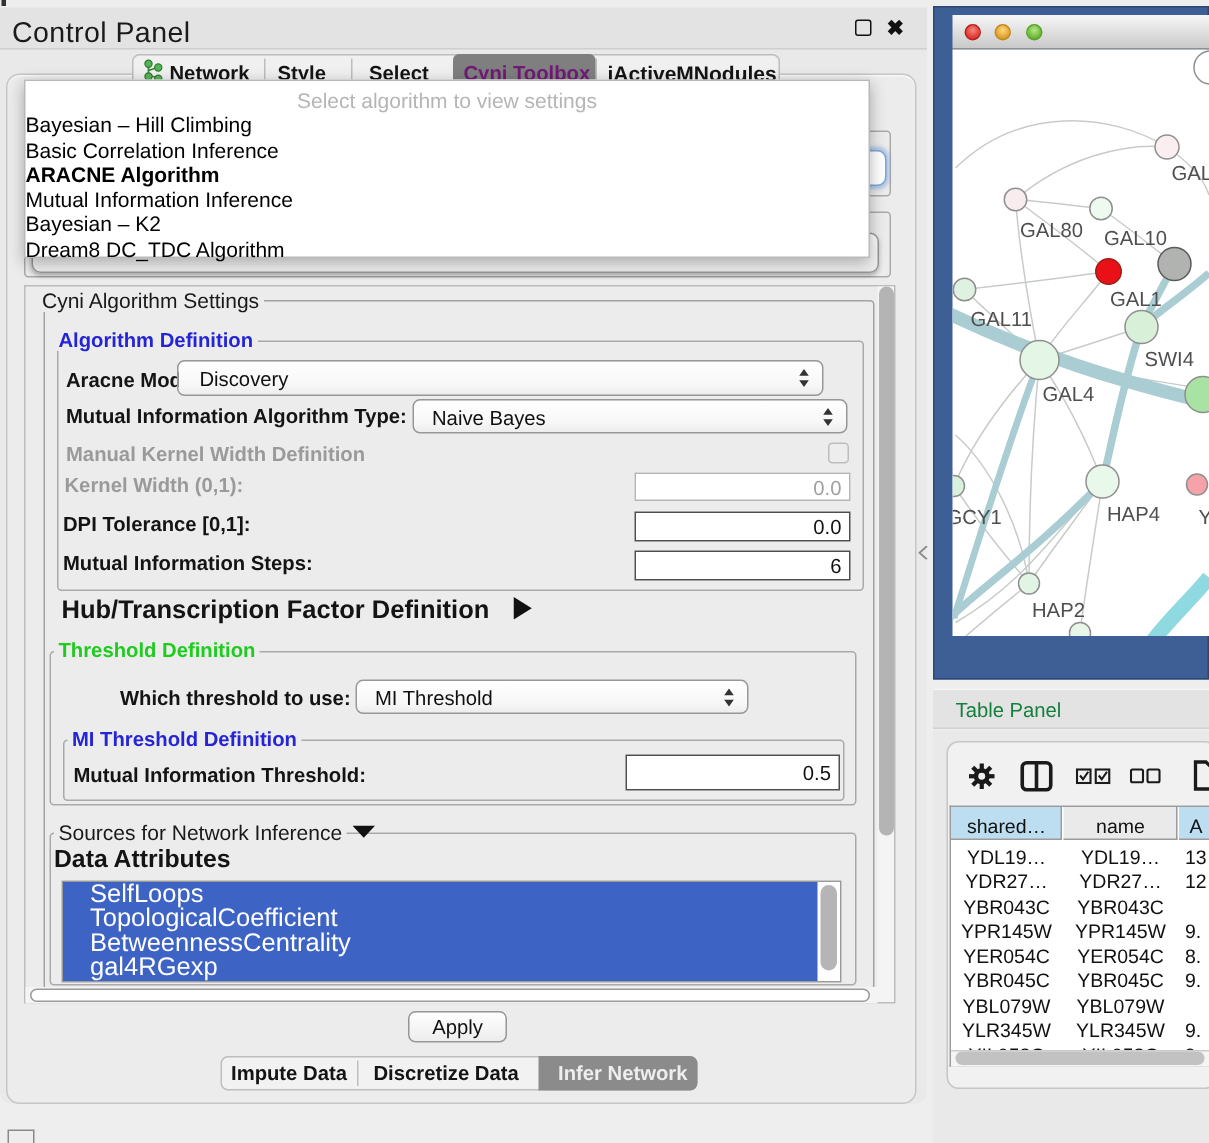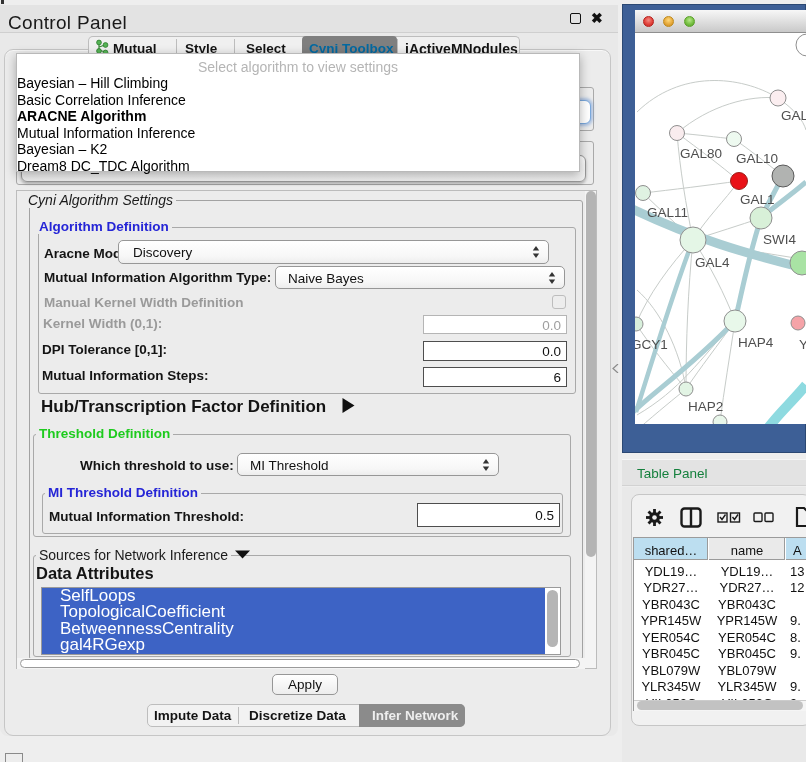--- a/index.html
+++ b/index.html
@@ -35,24 +35,24 @@
 <div class="abs" style="left:234px;top:39px;width:1px;height:16px;background:#bdbdbd;"></div>
 <div class="abs" style="left:397px;top:39px;width:1px;height:16px;background:#bdbdbd;"></div>
 <div class="abs" style="left:302px;top:36px;width:95px;height:22px;background:#7f7f7f;border-radius:4px 4px 0 0;"></div>
 <svg class="abs" style="left:94px;top:39px;" width="16" height="17" viewBox="0 0 16 17">
   <path d="M5 4 L5 13 M5 8 L11 6 M5 11 L11 13" stroke="#3a8a3a" stroke-width="1.2" fill="none"></path>
   <circle cx="5" cy="3.5" r="2.4" fill="#55b455" stroke="#2d7a2d" stroke-width="0.8"></circle>
   <circle cx="11.5" cy="6" r="2.4" fill="#55b455" stroke="#2d7a2d" stroke-width="0.8"></circle>
   <circle cx="5" cy="12" r="2.4" fill="#55b455" stroke="#2d7a2d" stroke-width="0.8"></circle>
   <circle cx="11.5" cy="13.5" r="2.4" fill="#55b455" stroke="#2d7a2d" stroke-width="0.8"></circle>
 </svg>
-<div class="lbl" style="left:113px;top:41px;">Mutual</div>
+<div class="lbl" style="left:113px;top:41px;">Network</div>
 <div class="lbl" style="left:185px;top:41px;">Style</div>
 <div class="lbl" style="left:246px;top:41px;">Select</div>
-<div class="lbl" style="left:309px;top:41px;color:#0369a1;">Cyni Toolbox</div>
+<div class="lbl" style="left:309px;top:41px;color:#701a75;">Cyni Toolbox</div>
 <div class="lbl" style="left:405px;top:41px;font-size:14px;">jActiveMNodules</div>
 
 <div class="grp" style="left:16px;top:87px;width:578px;height:44px;"></div>
 <div class="abs" style="left:576px;top:100px;width:15px;height:24px;background:#fff;border:1.5px solid #7aa8dc;border-radius:0 6px 6px 0;box-shadow:0 0 3px 1.5px rgba(90,140,210,.45);"></div>
 <div class="grp" style="left:16px;top:141px;width:578px;height:44px;"></div>
 <div class="abs" style="left:21px;top:155px;width:565px;height:27px;background:linear-gradient(#ffffff,#ededed);border:1px solid #979797;border-radius:6px;box-shadow:0 2px 3px rgba(0,0,0,.25);"></div>
 
 <div class="abs" style="left:16px;top:53px;width:564px;height:119px;background:#fff;border:1px solid #b9b9b9;box-shadow:0 3px 10px rgba(0,0,0,.3);"></div>
 <div class="abs" style="left:16px;top:59px;width:564px;text-align:center;font-size:14px;color:#b5b5b5;">Select algorithm to view settings</div>
 <div class="abs" style="left:17px;top:75px;font-size:14px;color:#000;line-height:16.5px;">
@@ -60,21 +60,21 @@
 Basic Correlation Inference<br>
 <span class="b">ARACNE Algorithm</span><br>
 Mutual Information Inference<br>
 Bayesian – K2<br>
 Dream8 DC_TDC Algorithm
 </div>
 
 <div class="abs" style="left:16px;top:190px;width:581px;height:479px;background:#ececec;border:1px solid #bcbcbc;"></div>
 
 <div class="grp" style="left:29px;top:200px;width:554px;height:460px;border-color:#a2a2a2;"></div>
-<div class="gtitle" style="left:26px;top:192px;padding-left:2px;font-style:italic;">Cyni Algorithm Settings</div>
+<div class="gtitle" style="left:26px;top:192px;padding-left:2px;">Cyni Algorithm Settings</div>
 
 <div class="grp" style="left:38px;top:227px;width:538px;height:167px;"></div>
 <div class="gtitle" style="left:36px;top:219px;color:#2525d6;font-size:13.5px;font-weight:bold;">Algorithm Definition</div>
 
 <div class="lbl" style="left:44px;top:246px;">Aracne Mode:</div>
 <div class="combo" style="left:118px;top:240px;width:431px;height:24px;">
       <span class="tx" style="left:14px;">Discovery</span>
   <svg class="arr" viewBox="0 0 8 12">
         <path d="M4 0 L7.2 4.5 L0.8 4.5 Z" fill="#333"></path>
         <path d="M4 12 L7.2 7.5 L0.8 7.5 Z" fill="#333"></path>

